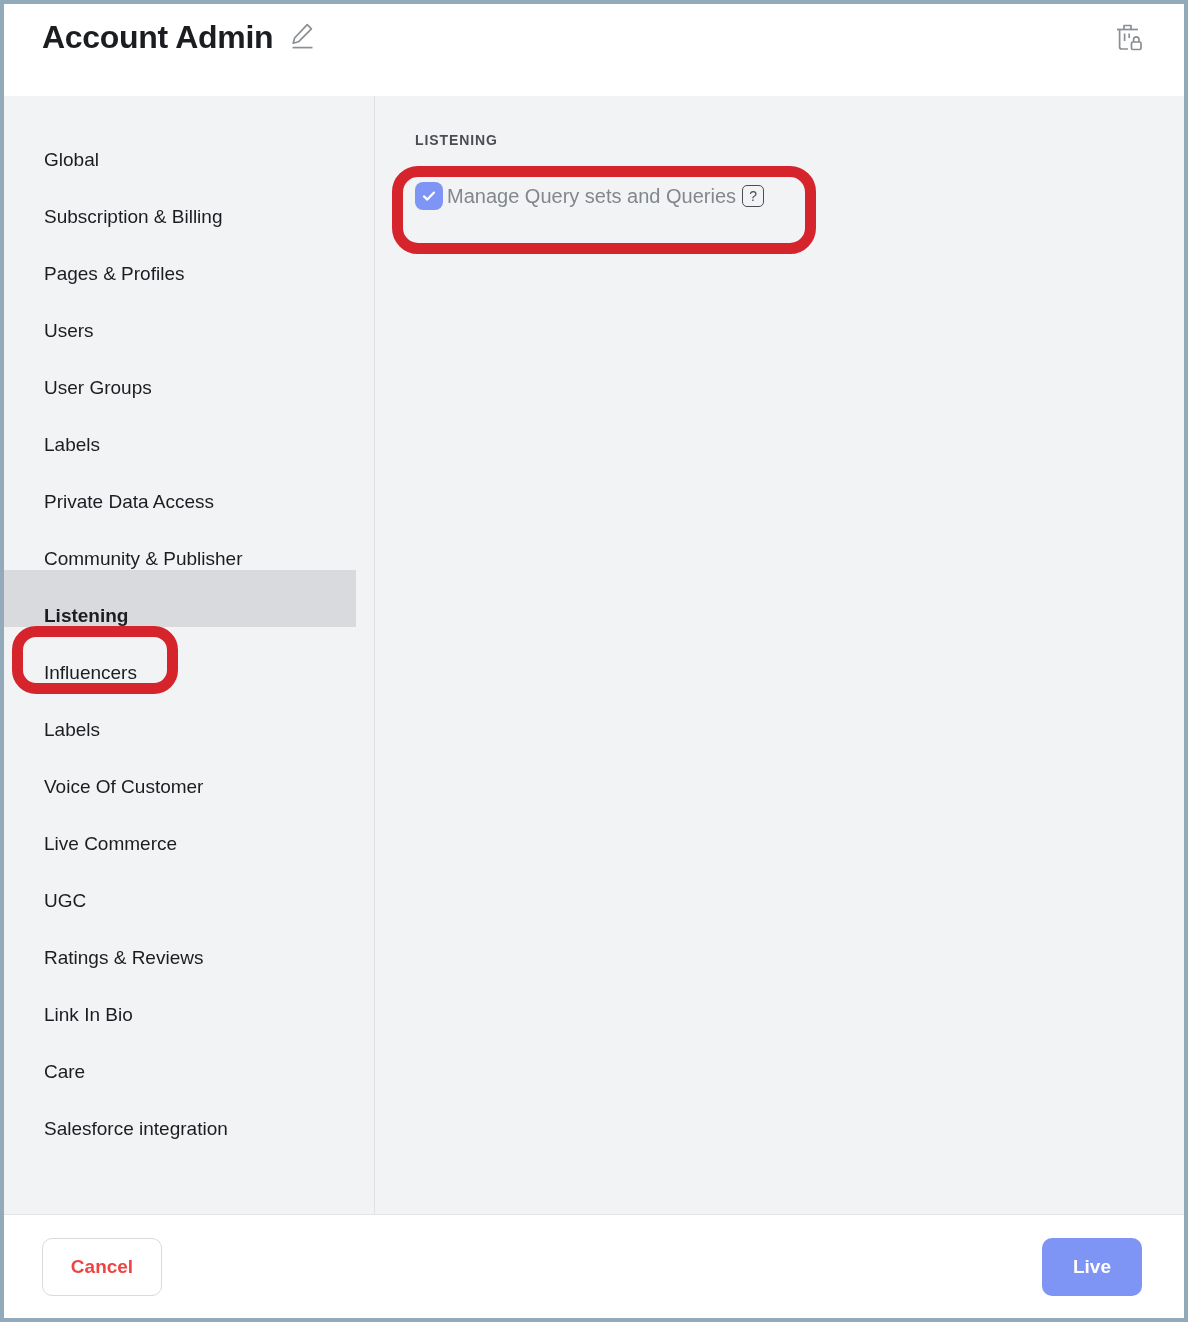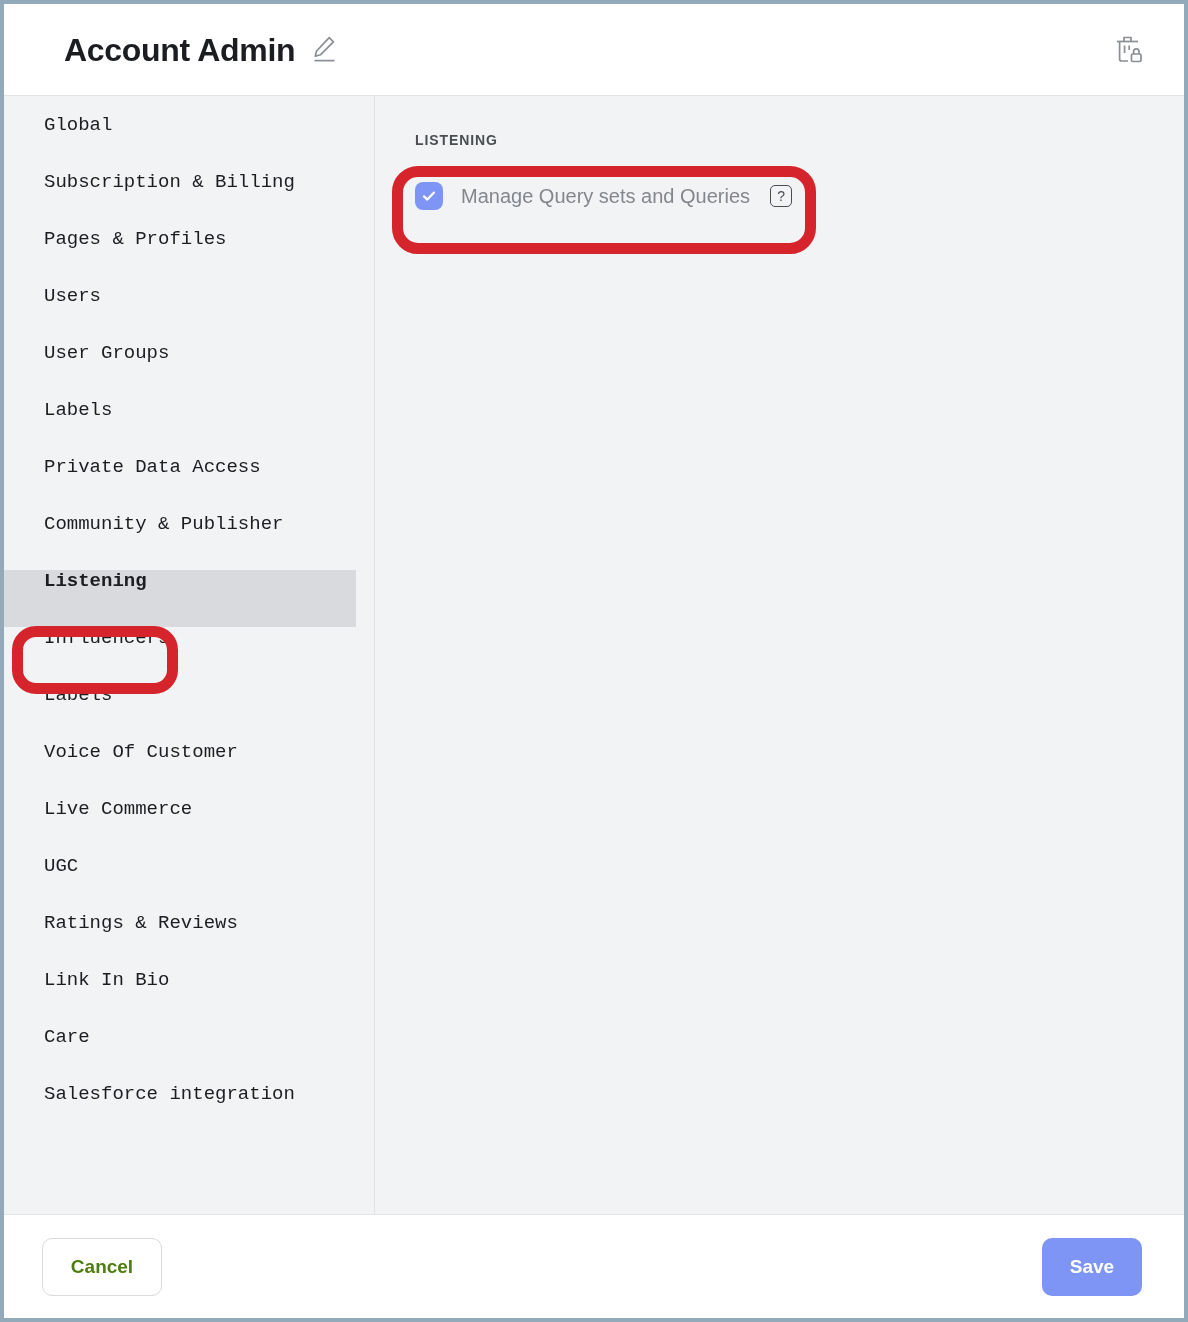--- a/index.html
+++ b/index.html
@@ -23,29 +23,29 @@
     height: 1322px;
     box-sizing: border-box;
     border: 4px solid #93aabb;
     background: #ffffff;
     overflow: hidden;
   }
 
   
   .header {
     position: absolute;
-    left: 0; top: 0;
+    left: 0; top: 17px;
     right: 0;
     height: 92px;
     background: #ffffff;
     border-bottom: 1px solid #e2e4e6;
     box-sizing: border-box;
     display: flex;
-    align-items: center;
-    padding: 0 28px 0 60px;
+    align-items: flex-start;
+    padding: 0 28px 0 38px;
   }
   .title-wrap {
     display: flex;
     align-items: center;
     gap: 16px;
     flex: 1;
   }
   .page-title {
     font-size: 32px;
     font-weight: 700;
@@ -82,28 +82,27 @@
     flex: none;
     border-right: 1px solid #dfe1e4;
     box-sizing: border-box;
     padding-top: 18px;
     background: #f2f3f5;
     overflow: hidden;
   }
   .nav-item {
     height: 57px;
     display: flex;
-    align-items: flex-start;
+    align-items: flex-end;
     padding-left: 40px;
     font-size: 19px;
     color: #1b1d21;
     box-sizing: border-box;
     cursor: pointer;
     width: 352px;
-    font-family: Liberation Mono, monospace;
   }
   .nav-item.active {
     background: #d9dadd;
     font-weight: 700;
   }
 
   .main-panel {
     flex: 1;
     background: #f2f3f5;
     padding: 36px 0 0 40px;
@@ -112,21 +111,21 @@
   .section-label {
     font-size: 14px;
     font-weight: 700;
     letter-spacing: 0.9px;
     color: #4a4d52;
     margin-bottom: 26px;
   }
   .perm-row {
     display: flex;
     align-items: center;
-    gap: 18px;
+    gap: 4px;
     height: 44px;
   }
   .checkbox {
     width: 28px;
     height: 28px;
     border-radius: 8px;
     background: #7e95f5;
     flex: none;
     display: flex;
     align-items: center;
@@ -172,21 +171,21 @@
   }
   .btn-cancel {
     min-width: 120px;
     height: 58px;
     border: 1px solid #d8dadd;
     border-radius: 10px;
     background: #ffffff;
     font-family: "Liberation Sans", sans-serif;
     font-size: 19px;
     font-weight: 700;
-    color: #4d7c0f;
+    color: #ef4444;
     cursor: pointer;
     padding: 16px 22px;
   }
   .btn-save {
     min-width: 100px;
     height: 58px;
     border: none;
     border-radius: 10px;
     background: #7e95f5;
     font-family: "Liberation Sans", sans-serif;
@@ -315,19 +314,19 @@
           </svg>
         </span>
         <span class="perm-label">Manage Query sets and Queries</span>
         <span class="help-icon">?</span>
       </div>
     </section>
   </div>
 
   <div class="footer">
     <button class="btn-cancel">Cancel</button>
-    <button class="btn-save">Save</button>
+    <button class="btn-save">Live</button>
   </div>
 
   <div class="annot annot-perm"></div>
   <div class="annot annot-nav"></div>
 
 </div>
 
 </body></html>

